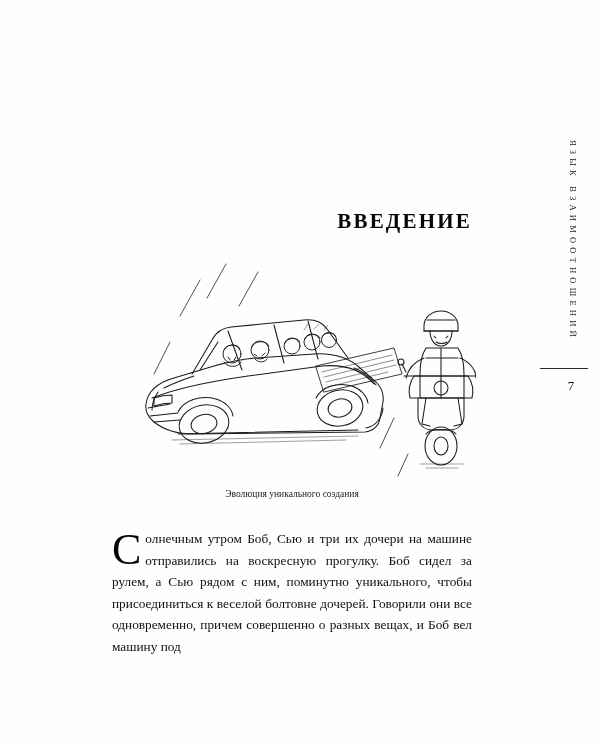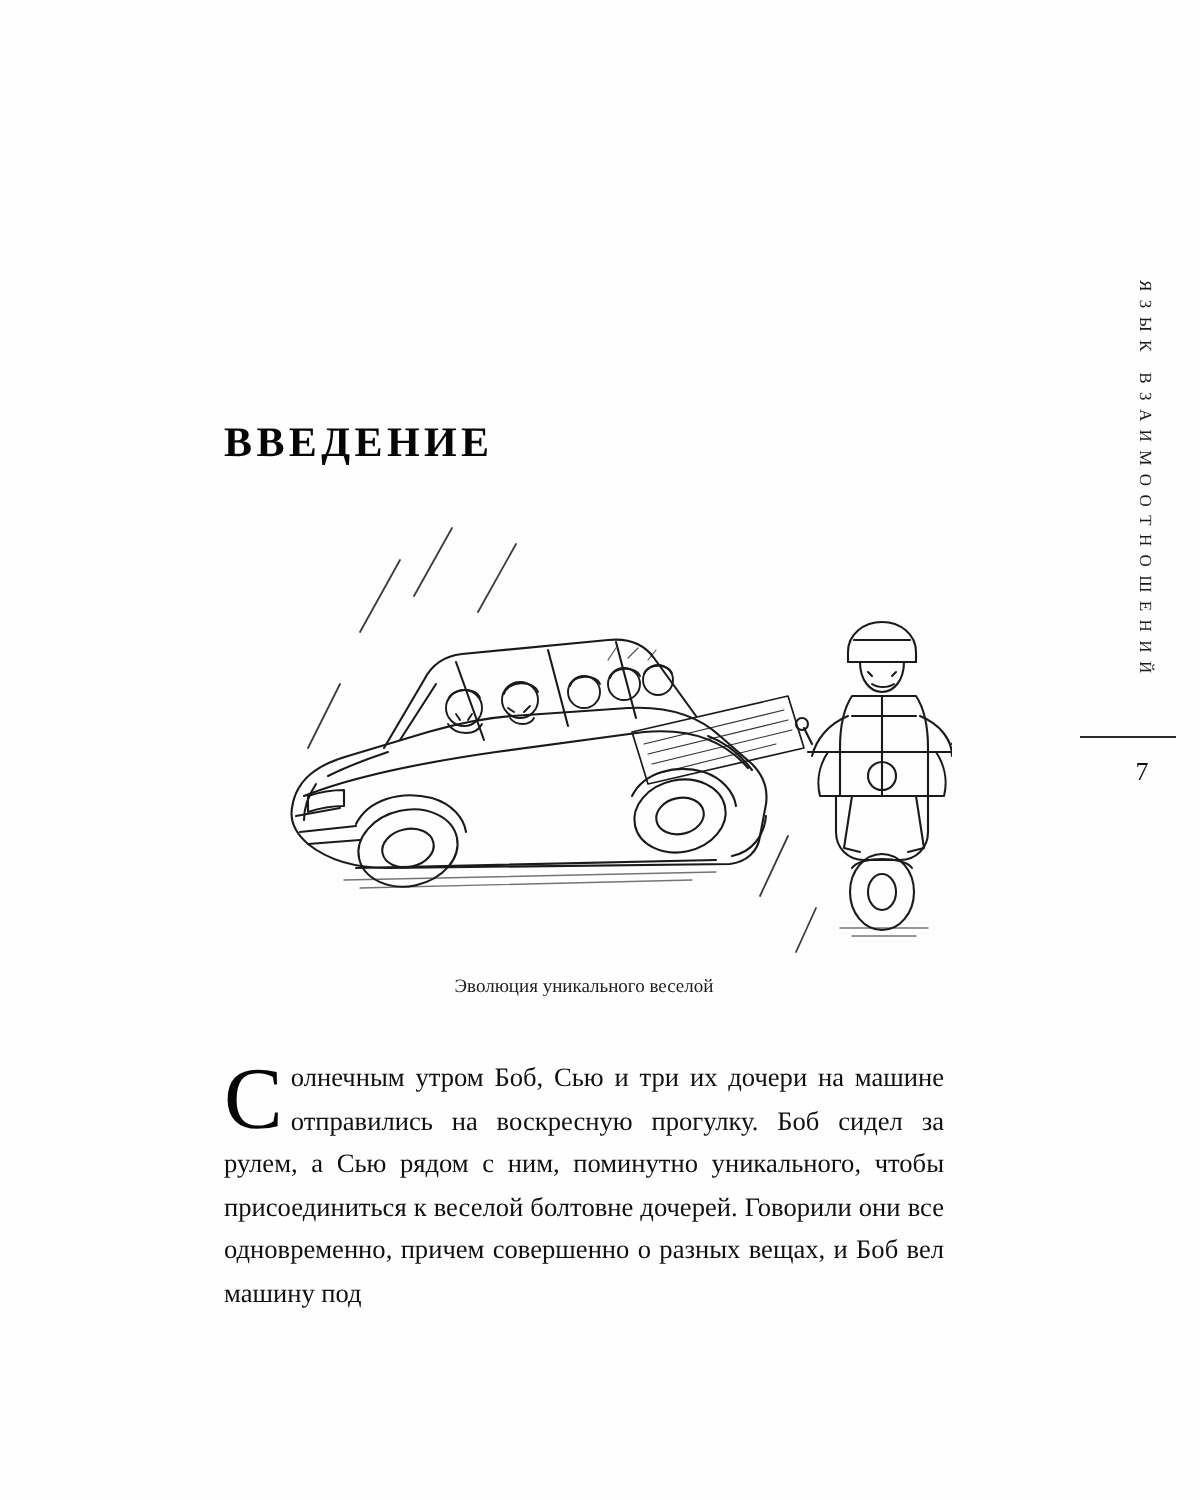--- a/index.html
+++ b/index.html
@@ -71,21 +71,21 @@
     top: 0;
     width: 360px;
     height: 750px;
   }
 
   .chapter-title {
     position: absolute;
     top: 209px;
     left: 0;
     width: 360px;
-    text-align: left;
+    text-align: right;
     font-family: "Liberation Serif", serif;
     font-size: 21px;
     font-weight: 700;
     letter-spacing: 2.2px;
     color: #060606;
   }
 
   
   .illus {
     position: absolute;
@@ -277,20 +277,20 @@
           </g>
         </g>
 
         <g stroke-width="0.9" opacity="0.85">
           <path d="M286 160 L272 190"></path>
           <path d="M300 196 L290 218"></path>
         </g>
       </svg>
     </div>
 
-    <div class="caption">Эволюция уникального веселой</div>
+    <div class="caption">Эволюция уникального создания</div>
 
     <div class="body-text">
       <span class="dropcap">С</span><span>олнечным утром Боб, Сью и три их дочери на машине отправились на воскресную прогулку. Боб сидел за рулем, а Сью рядом с ним, поминутно уникального, чтобы присоединиться к веселой болтовне дочерей. Говорили они все одновременно, причем совершенно о разных вещах, и Боб вел машину под</span>
     </div>
 
   </div>
 </div>
 
 </body></html>

